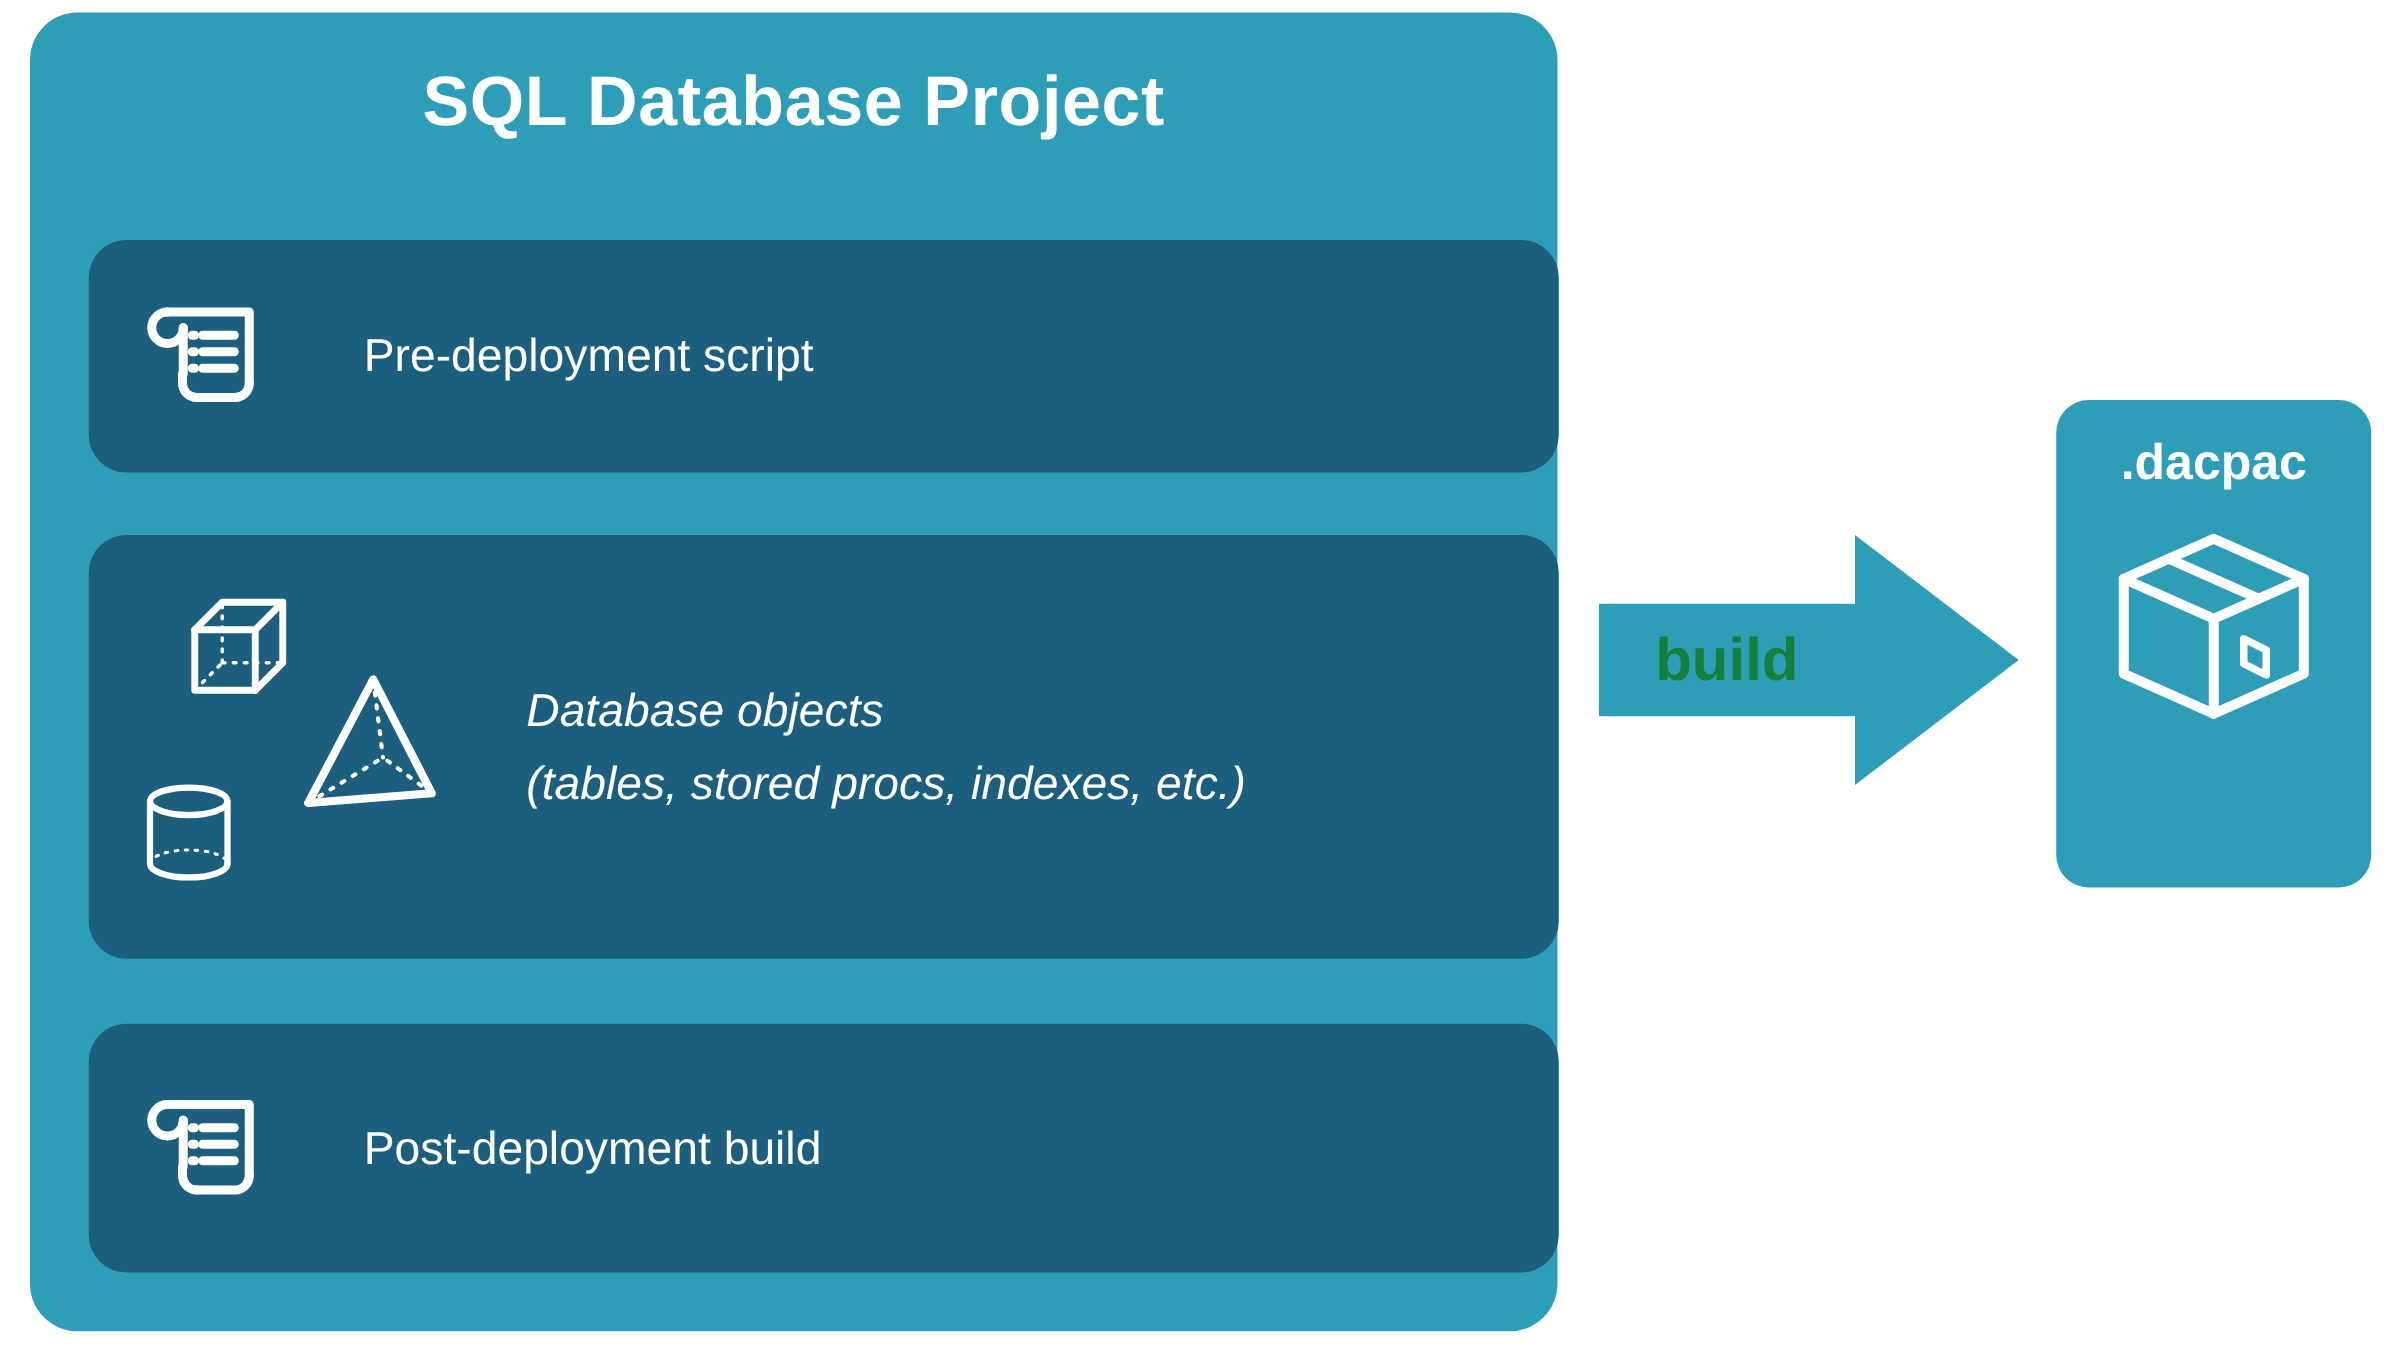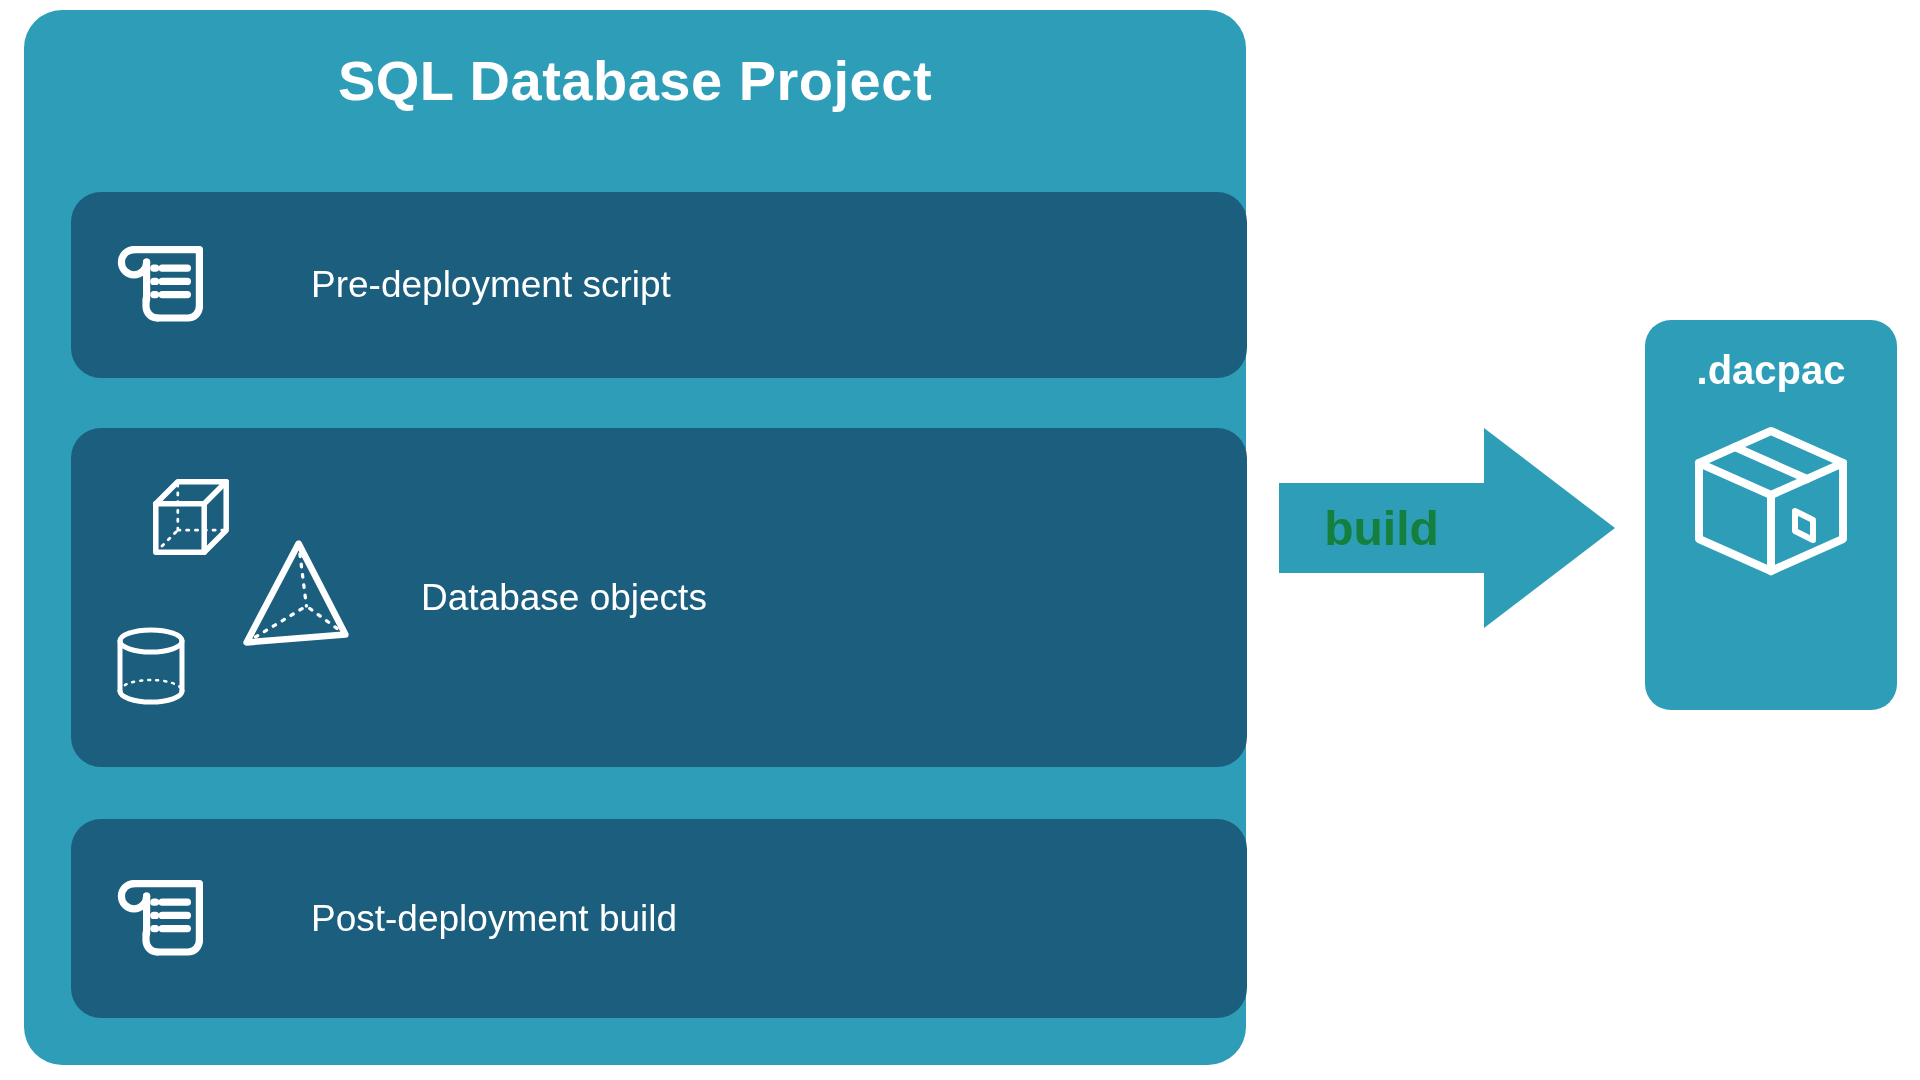--- a/index.html
+++ b/index.html
@@ -52,38 +52,39 @@
   .scroll-wrap {
     width: 120px;
     height: 120px;
     margin-left: 30px;
     flex: 0 0 auto;
   }
   .scroll-wrap svg { width: 120px; height: 120px; display: block; }
   .box-label {
     font-size: 37px;
     color: #ffffff;
-    margin-left: 90px;
+    margin-left: 70px;
   }
   .obj-icons {
     position: absolute;
     left: 0;
     top: 0;
     width: 350px;
     height: 339px;
   }
   .obj-icons svg { position: absolute; display: block; }
   .cube-icon      { left: 62px;  top: 34px;  width: 116px; height: 110px; }
   .pyramid-icon   { left: 160px; top: 100px; width: 130px; height: 130px; }
   .cylinder-icon  { left: 30px;  top: 178px; width: 100px; height: 122px; }
   .box2-label {
     margin-left: 350px;
     font-size: 37px;
     line-height: 1.55;
     color: #ffffff;
+    font-style: italic;
   }
   .arrow-wrap {
     position: absolute;
     left: 1279px;
     top: 428px;
     width: 336px;
     height: 200px;
   }
   .arrow-wrap svg { position: absolute; left: 0; top: 0; width: 336px; height: 200px; }
   .arrow-label {
@@ -161,20 +162,21 @@
         </svg>
         <svg class="cylinder-icon" viewBox="0 0 100 100" fill="none" stroke="#ffffff" stroke-width="5" stroke-linecap="round" stroke-linejoin="round">
           <ellipse cx="50" cy="24" rx="31" ry="11"></ellipse>
           <path d="M19 24 V74 M81 24 V74"></path>
           <path d="M19 74 a31 11 0 0 0 62 0"></path>
           <path d="M19 74 a31 11 0 0 1 62 0" stroke-width="2.5" stroke-dasharray="2 6"></path>
         </svg>
       </span>
       <div class="box2-label">
         <div>Database objects</div>
+        <div>(tables, stored procs, indexes, etc.)</div>
       </div>
     </div>
 
     <div class="inner-box box3">
       <span class="scroll-wrap">
         <svg viewBox="0 0 100 100" fill="none" stroke="#ffffff" stroke-width="6" stroke-linecap="round" stroke-linejoin="round">
           <path d="M38 31 a10.5 10.5 0 1 1 -10.5 -10.5"></path>
           <path d="M27.5 20.5 H82 V68"></path>
           <path d="M38 31 V62"></path>
           <path d="M82 68 a9.5 9.5 0 0 1 -9.5 9.5 H47"></path>

